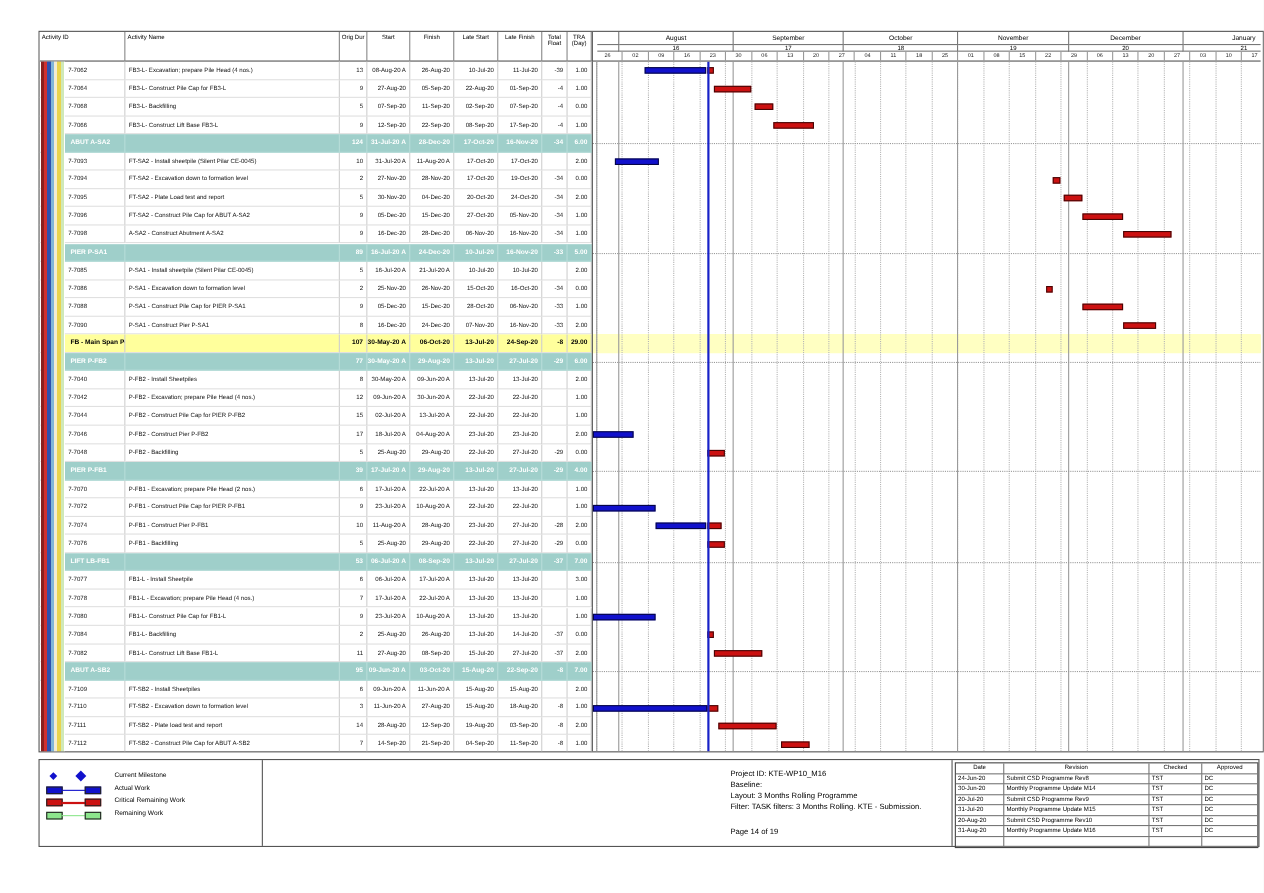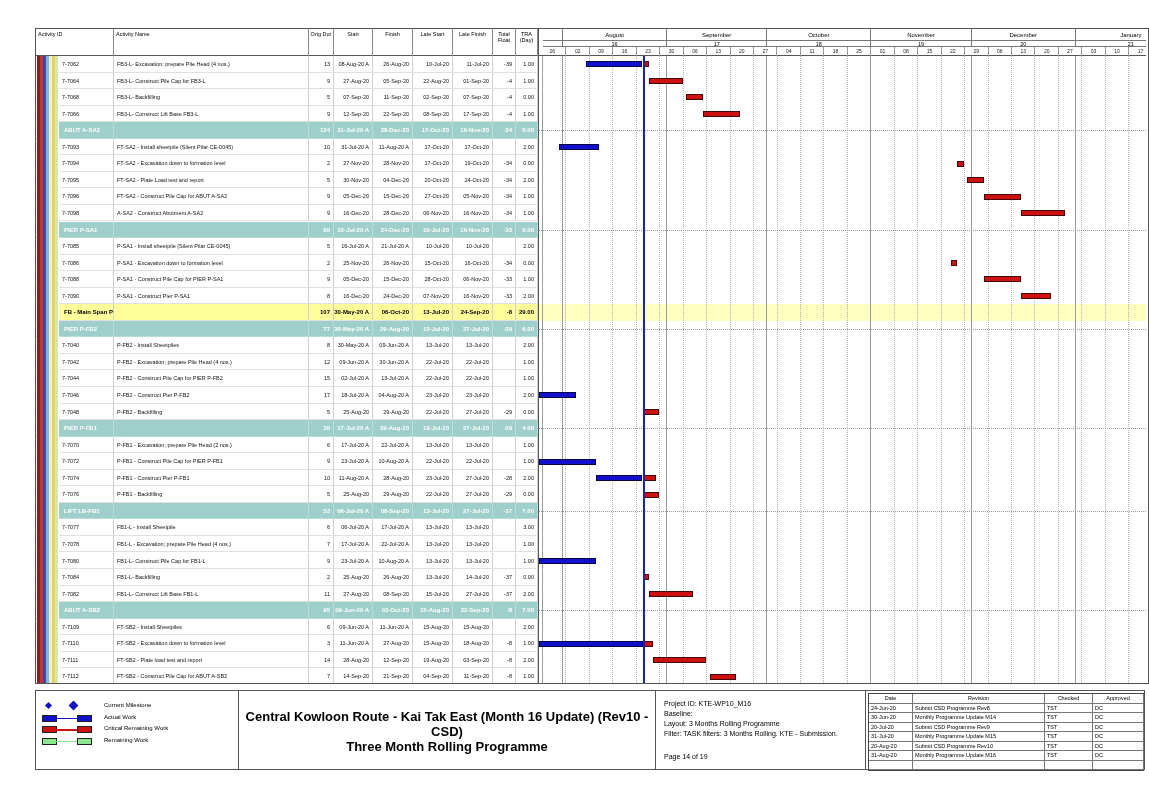--- a/index.html
+++ b/index.html
@@ -657,24 +657,20 @@
           <div class="leg-label">Critical Remaining Work</div>
         </div>
         <div class="leg-item" style="top: 44.5px;">
           <div class="leg-bar" style="left: 0px; background: rgb(140, 230, 140);"></div>
           <div class="leg-line" style="left: 14px; background: rgb(140, 230, 140);"></div>
           <div class="leg-bar" style="left: 35px; background: rgb(140, 230, 140);"></div>
           <div class="leg-label">Remaining Work</div>
         </div>
       </div>
 
-    <div class="fbox titlebox">
-      <div class="title1">Central Kowloon Route - Kai Tak East (Month 16 Update) (Rev10 - CSD)</div>
-      <div class="title2">Three Month Rolling Programme</div>
-    </div>
 
     <div class="fbox infobox" id="infobox">
       <div class="page-num">Page 14 of 19</div>
     <div class="info-line">Project ID: KTE-WP10_M16</div>
         <div class="info-line">Baseline:</div>
         <div class="info-line">Layout: 3 Months Rolling Programme</div>
         <div class="info-line">Filter: TASK filters: 3 Months Rolling. KTE - Submission.</div>
       </div>
 
     <div class="fbox revbox">

